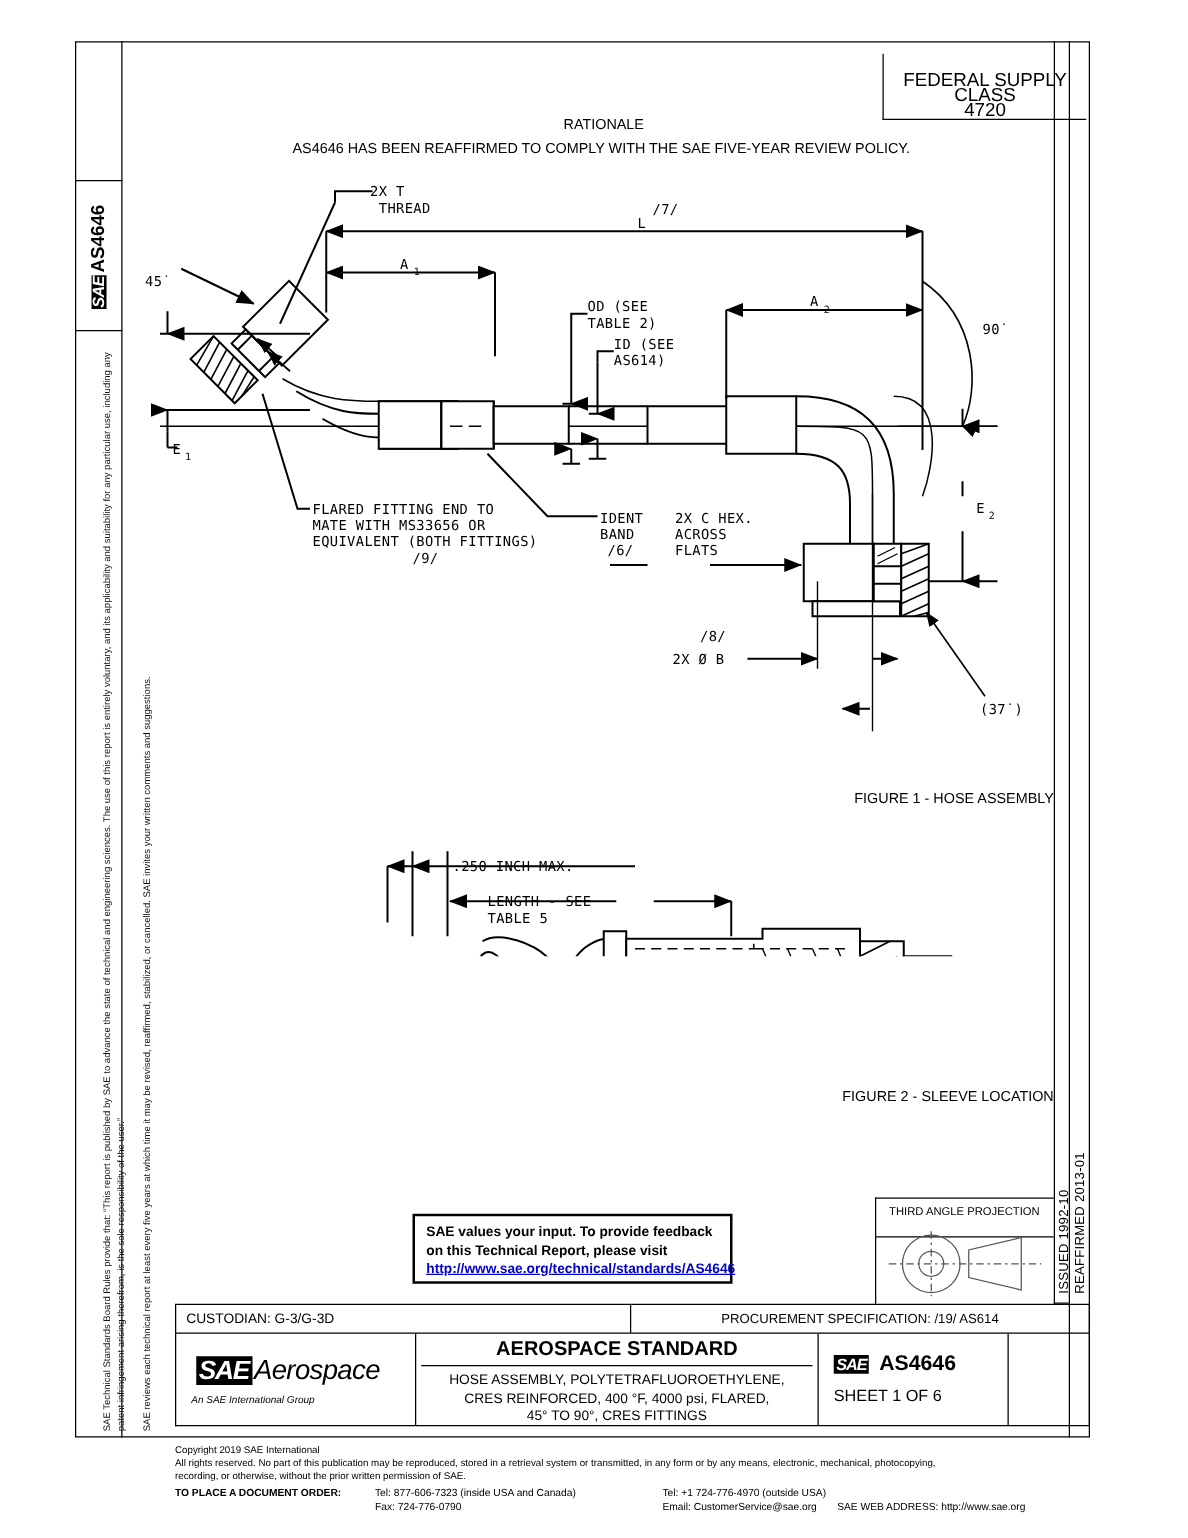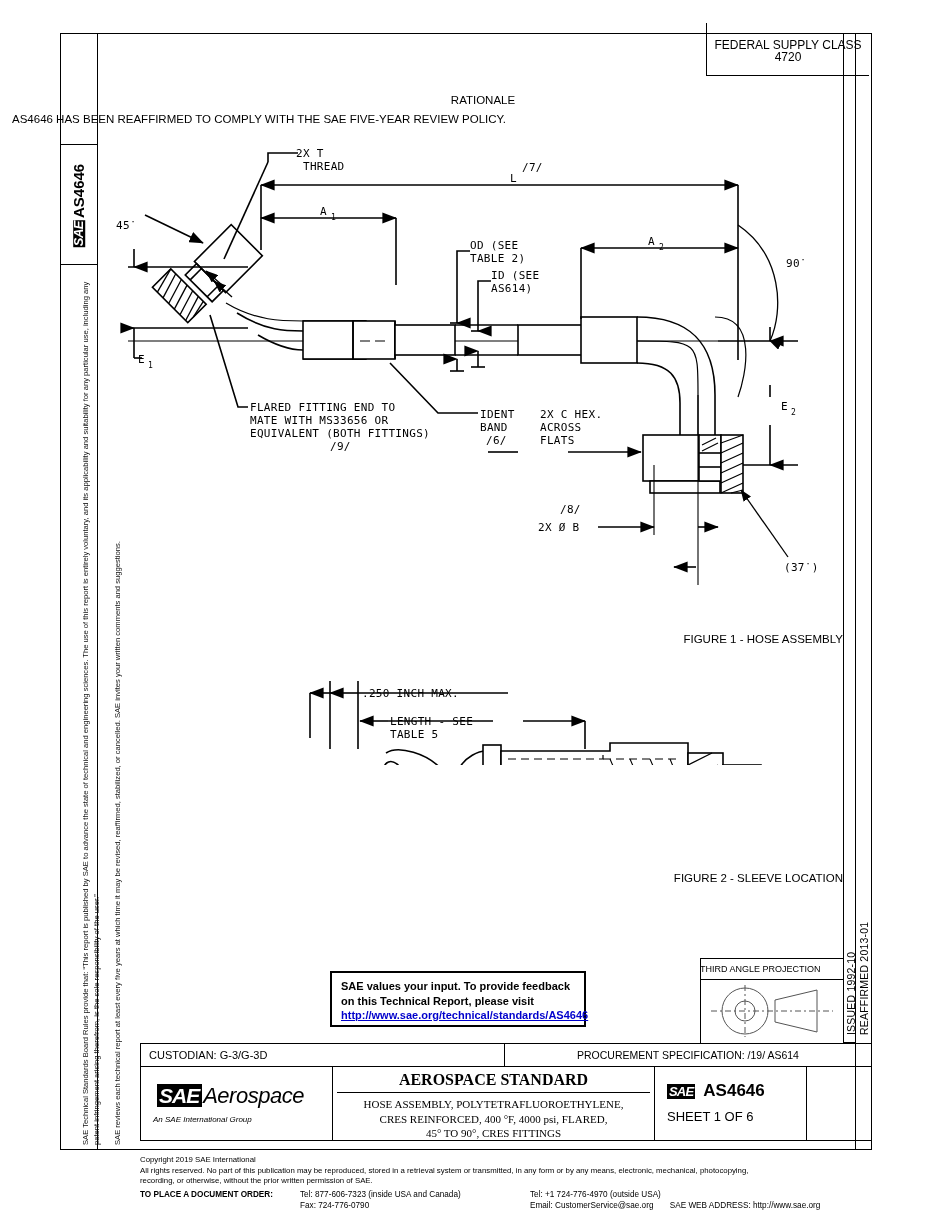--- a/index.html
+++ b/index.html
@@ -117,46 +117,46 @@
     font-size: 10.5px;
     white-space: nowrap;
     letter-spacing: 0.2px;
   }
   .rev-reaffirmed { left: 858px; top: 1035px; }
   .rev-issued { left: 845px; top: 1035px; }
 
   
   .fsc-box {
     position: absolute;
-    left: 706px; top: 23px;
+    left: 706px; top: 43px;
     width: 163px; height: 53px;
     border-left: 1.5px solid #000;
     border-bottom: 1.5px solid #000;
     box-sizing: border-box;
     text-align: center;
     padding-top: 16px;
-    font-size: 12px;
+    font-size: 15px;
     line-height: 12px;
   }
 
   
   .rationale-title {
     position: absolute;
     left: 0; top: 94px;
     width: 950px;
     text-align: center;
     font-size: 11.5px;
     padding-left: 16px;
     box-sizing: border-box;
   }
   .rationale-body {
     position: absolute;
     left: 0; top: 113px;
     width: 950px;
-    text-align: left;
+    text-align: center;
     font-size: 11.5px;
     padding-left: 12px;
     box-sizing: border-box;
   }
 
   
   .dwg {
     position: absolute;
     left: 98px; top: 145px;
     width: 745px; height: 620px;
@@ -199,23 +199,24 @@
     position: absolute;
     left: 700px; top: 958px;
     width: 143px; height: 85px;
     border-left: 1.5px solid #000;
     border-top: 1.5px solid #000;
     box-sizing: border-box;
   }
   .tap-title {
     position: absolute;
     left: 700px; top: 958px;
-    width: 143px; height: 22px;
+    width: 143px; height: 32px;
     border-bottom: 1.5px solid #000;
     box-sizing: border-box;
+    text-align: center;
     font-size: 9px;
     padding-top: 6px;
   }
   .tap-graphic {
     position: absolute;
     left: 703px; top: 982px;
   }
 
   
   .tb-custodian {
@@ -281,21 +282,20 @@
     position: absolute;
     left: 12px; top: 48px;
     font-size: 8px;
     font-style: italic;
   }
   .tb-center {
     width: 322px;
     border-right: 1.5px solid #000;
     box-sizing: border-box;
     text-align: center;
-    font-family: Liberation Serif, serif;
   }
   .tb-std-title {
     font-size: 16px;
     font-weight: bold;
     padding-top: 4px;
     border-bottom: 1.5px solid #000;
     padding-bottom: 3px;
     margin: 0 4px;
   }
   .tb-desc {

